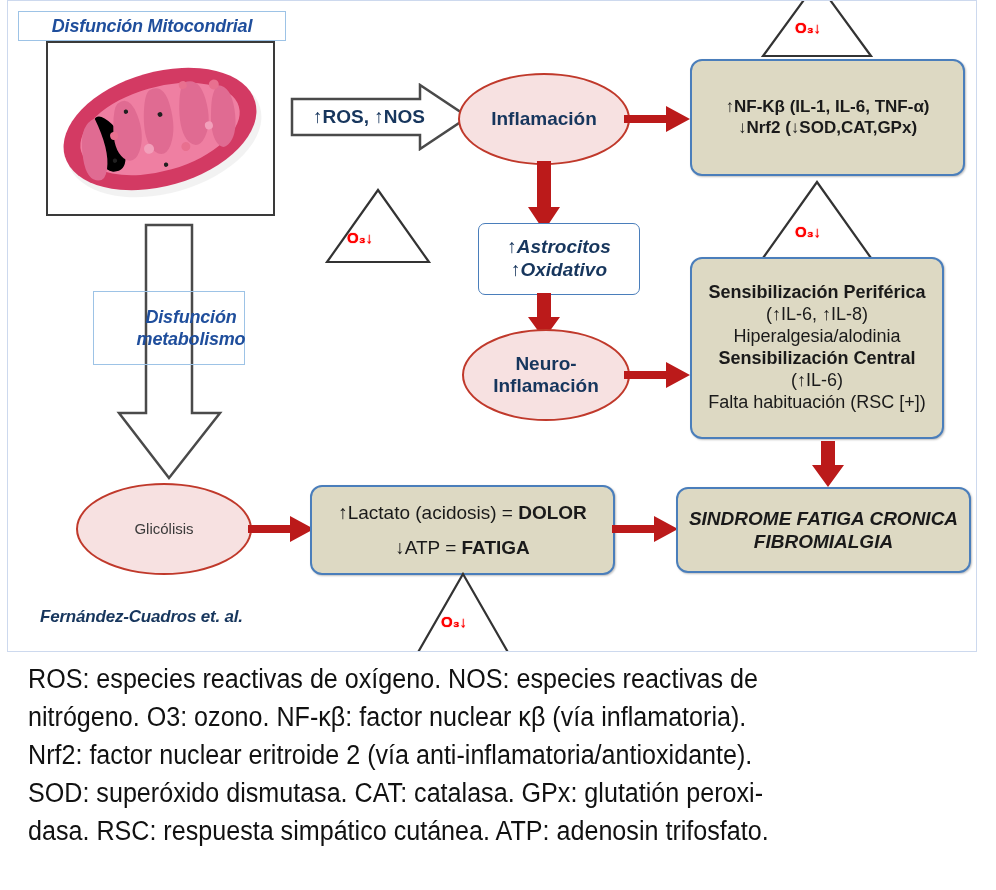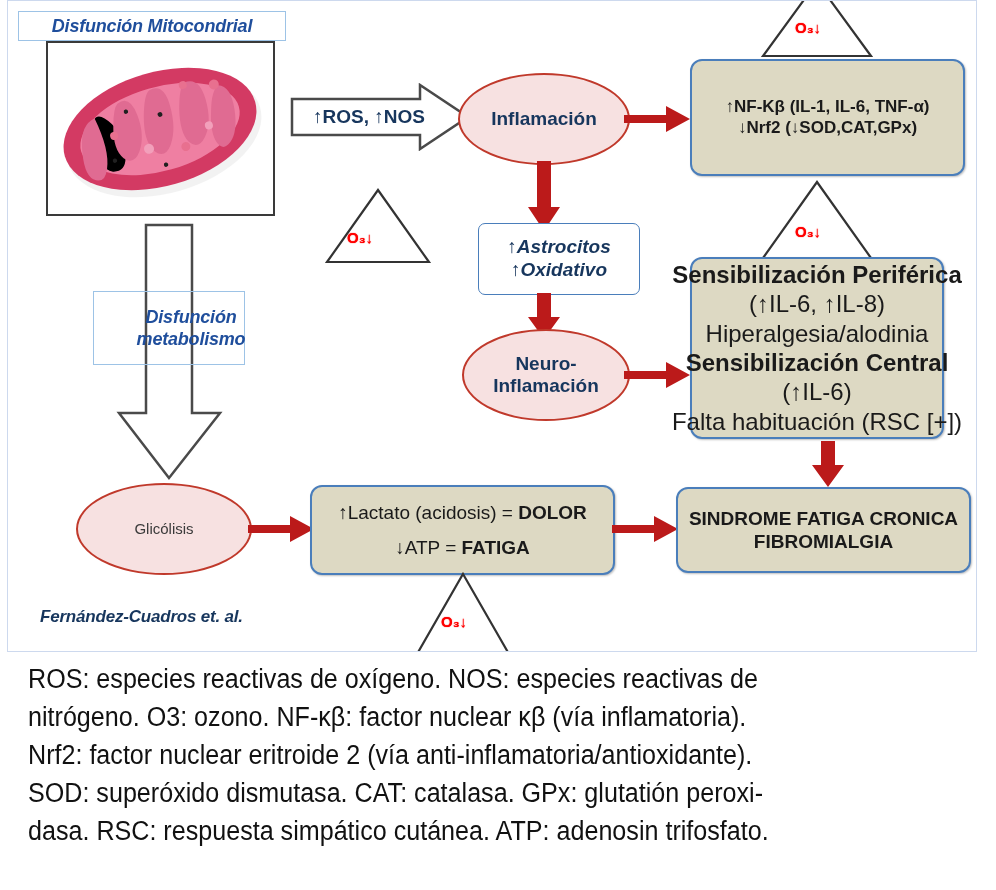--- a/index.html
+++ b/index.html
@@ -232,21 +232,21 @@
       <span class="ln b">↓Nrf2 (↓SOD,CAT,GPx)</span>
     </div>
 
     <div class="abs tri" id="tri-sens" style="left:752px;top:178px;width:114px;height:82px;">
       <svg width="114" height="82" viewBox="0 0 114 82">
         <path d="M57 3 L111 79 L3 79 Z" fill="#ffffff" stroke="#333333" stroke-width="2.2"></path>
       </svg>
     </div>
     <div class="o3text" style="left:787px;top:222px;">O₃↓</div>
 
-    <div class="abs khaki" id="sens-box" style="left:682px;top:256px;width:254px;height:182px;font-size:24px;text-align:center;">
+    <div class="abs khaki" id="sens-box" style="left:682px;top:256px;width:254px;height:182px;font-size:18px;text-align:center;">
       <span class="ln b">Sensibilización Periférica</span>
       <span class="ln">(↑IL-6, ↑IL-8)</span>
       <span class="ln">Hiperalgesia/alodinia</span>
       <span class="ln b">Sensibilización Central</span>
       <span class="ln">(↑IL-6)</span>
       <span class="ln">Falta habituación (RSC [+])</span>
     </div>
 
     <div class="abs redarrow" style="left:802px;top:440px;width:36px;height:48px;">
       <svg width="36" height="48" viewBox="0 0 36 48">
@@ -265,21 +265,21 @@
       </svg>
     </div>
     <div class="o3text" style="left:433px;top:612px;">O₃↓</div>
 
     <div class="abs redarrow" style="left:604px;top:510px;width:68px;height:36px;">
       <svg width="68" height="36" viewBox="0 0 68 36">
         <path d="M0 14 L42 14 L42 5 L66 18 L42 31 L42 22 L0 22 Z" fill="#bb1a1a"></path>
       </svg>
     </div>
 
-    <div class="abs khaki" id="sindrome-box" style="left:668px;top:486px;width:295px;height:86px;font-size:19px;">
+    <div class="abs khaki" id="sindrome-box" style="left:668px;top:486px;width:295px;height:86px;font-size:19px;font-style:italic;">
       <span class="ln b">SINDROME FATIGA CRONICA</span>
       <span class="ln b">FIBROMIALGIA</span>
     </div>
 
     <div class="abs" id="signature" style="left:32px;top:606px;">Fernández-Cuadros et. al.</div>
 
   </div>
 
   <div id="caption">
     <p>ROS: especies reactivas de oxígeno. NOS: especies reactivas de</p>

